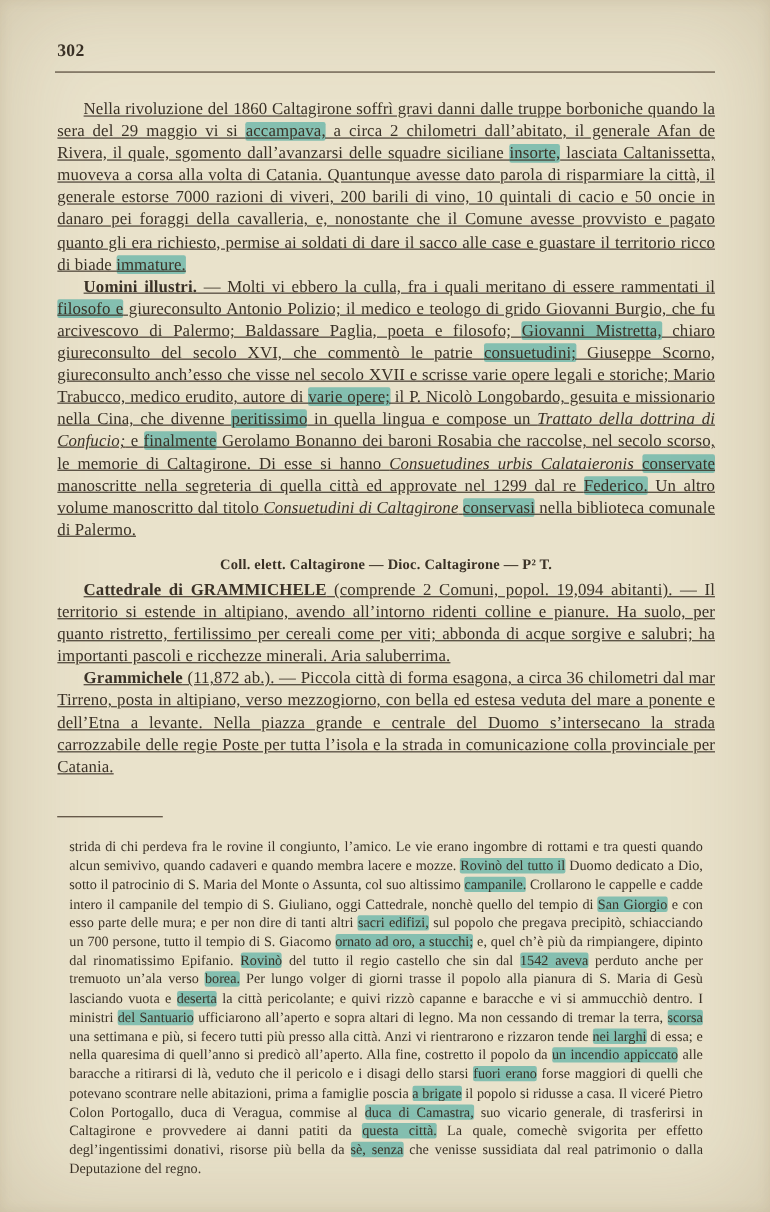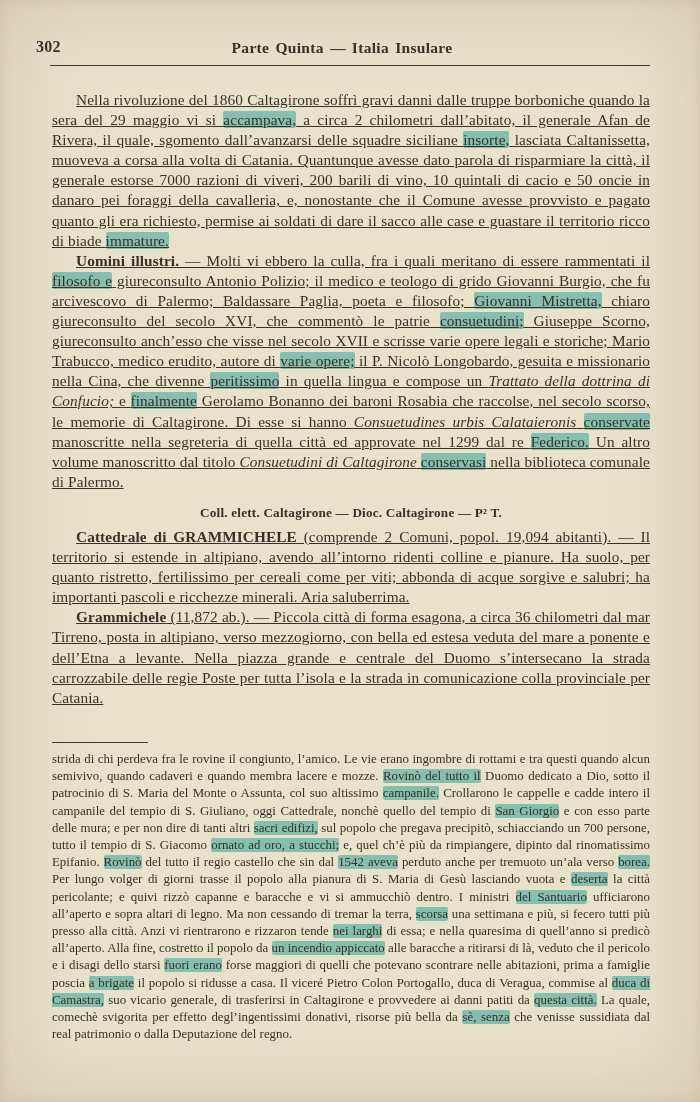--- a/index.html
+++ b/index.html
@@ -13,21 +13,21 @@
     height: 1102px;
     margin: 0 auto;
     background: var(--paper, #e9e2cb);
     color: var(--ink, #3a3126);
     box-shadow: inset 0 0 90px rgba(122, 100, 58, 0.22), inset 0 0 12px rgba(122, 100, 58, 0.12);
     overflow: hidden;
   }
 
   .header-row {
     position: absolute;
-    top: 38px; left: 34px; right: 50px;
+    top: 38px; left: 50px; right: 50px;
     height: 20px;
     font-weight: bold;
     font-size: 15.5px;
     letter-spacing: 0.3px;
     text-decoration: underline;
   }
   .page-number { position: absolute; left: 2px; top: 0; font-size: 16px; }
   .running-title { position: absolute; left: 0; right: 0; top: 1px; text-align: center; word-spacing: 2px; }
 
   .header-rule {
@@ -70,30 +70,29 @@
     border-top: 1.3px solid #46392b;
   }
   .footnote {
     position: absolute;
     top: 751px; left: 52px;
     width: 598px;
     font-size: 12.9px;
     line-height: 17.2px;
     text-align: justify;
   }
-  .footnote p { margin: 0; text-indent: 0; }
+  .footnote p { margin: 11px; text-indent: 0; }
 </style>
 </head>
 <body>
 
 <div class="page" style="--paper: #e9e2cb; --ink: #3a3126;">
 
   <div class="header-row">
     <span class="page-number">302</span>
-    <span class="running-title">Parte Quinta — Italia Insulare</span>
   </div>
 
   <hr class="header-rule">
 
   <div class="main-text">
       <p class="para"><span>Nella rivoluzione del 1860 Caltagirone soffrì gravi danni dalle truppe borboniche quando la sera del 29 maggio vi si </span><span class="hl">accampava,</span><span> a circa 2 chilometri dall’abitato, il generale Afan de Rivera, il quale, sgomento dall’avanzarsi delle squadre siciliane </span><span class="hl">insorte,</span><span> lasciata Caltanissetta, muoveva a corsa alla volta di Catania. Quantunque avesse dato parola di risparmiare la città, il generale estorse 7000 razioni di viveri, 200 barili di vino, 10 quintali di cacio e 50 oncie in danaro pei foraggi della cavalleria, e, nonostante che il Comune avesse provvisto e pagato quanto gli era richiesto, permise ai soldati di dare il sacco alle case e guastare il territorio ricco di biade </span><span class="hl">immature.</span></p>
       <p class="para"><span class="b">Uomini illustri.</span><span> — Molti vi ebbero la culla, fra i quali meritano di essere rammentati il </span><span class="hl">filosofo e</span><span> giureconsulto Antonio Polizio; il medico e teologo di grido Giovanni Burgio, che fu arcivescovo di Palermo; Baldassare Paglia, poeta e filosofo; </span><span class="hl">Giovanni Mistretta,</span><span> chiaro giureconsulto del secolo XVI, che commentò le patrie </span><span class="hl">consuetudini;</span><span> Giuseppe Scorno, giureconsulto anch’esso che visse nel secolo XVII e scrisse varie opere legali e storiche; Mario Trabucco, medico erudito, autore di </span><span class="hl">varie opere;</span><span> il P. Nicolò Longobardo, gesuita e missionario nella Cina, che divenne </span><span class="hl">peritissimo</span><span> in quella lingua e compose un </span><span class="i">Trattato della dottrina di Confucio;</span><span> e </span><span class="hl">finalmente</span><span> Gerolamo Bonanno dei baroni Rosabia che raccolse, nel secolo scorso, le memorie di Caltagirone. Di esse si hanno </span><span class="i">Consuetudines urbis Calataieronis</span><span> </span><span class="hl">conservate</span><span> manoscritte nella segreteria di quella città ed approvate nel 1299 dal re </span><span class="hl">Federico.</span><span> Un altro volume manoscritto dal titolo </span><span class="i">Consuetudini di Caltagirone</span><span> </span><span class="hl">conservasi</span><span> nella biblioteca comunale di Palermo.</span></p>
       <p class="caption">Coll. elett. Caltagirone — Dioc. Caltagirone — P² T.</p>
       <p class="para"><span class="b">Cattedrale di GRAMMICHELE</span><span> (comprende 2 Comuni, popol. 19,094 abitanti). — Il territorio si estende in altipiano, avendo all’intorno ridenti colline e pianure. Ha suolo, per quanto ristretto, fertilissimo per cereali come per viti; abbonda di acque sorgive e salubri; ha importanti pascoli e ricchezze minerali. Aria saluberrima.</span></p>
       <p class="para"><span class="b">Grammichele</span><span> (11,872 ab.). — Piccola città di forma esagona, a circa 36 chilometri dal mar Tirreno, posta in altipiano, verso mezzogiorno, con bella ed estesa veduta del mare a ponente e dell’Etna a levante. Nella piazza grande e centrale del Duomo s’intersecano la strada carrozzabile delle regie Poste per tutta l’isola e la strada in comunicazione colla provinciale per Catania.</span></p>

